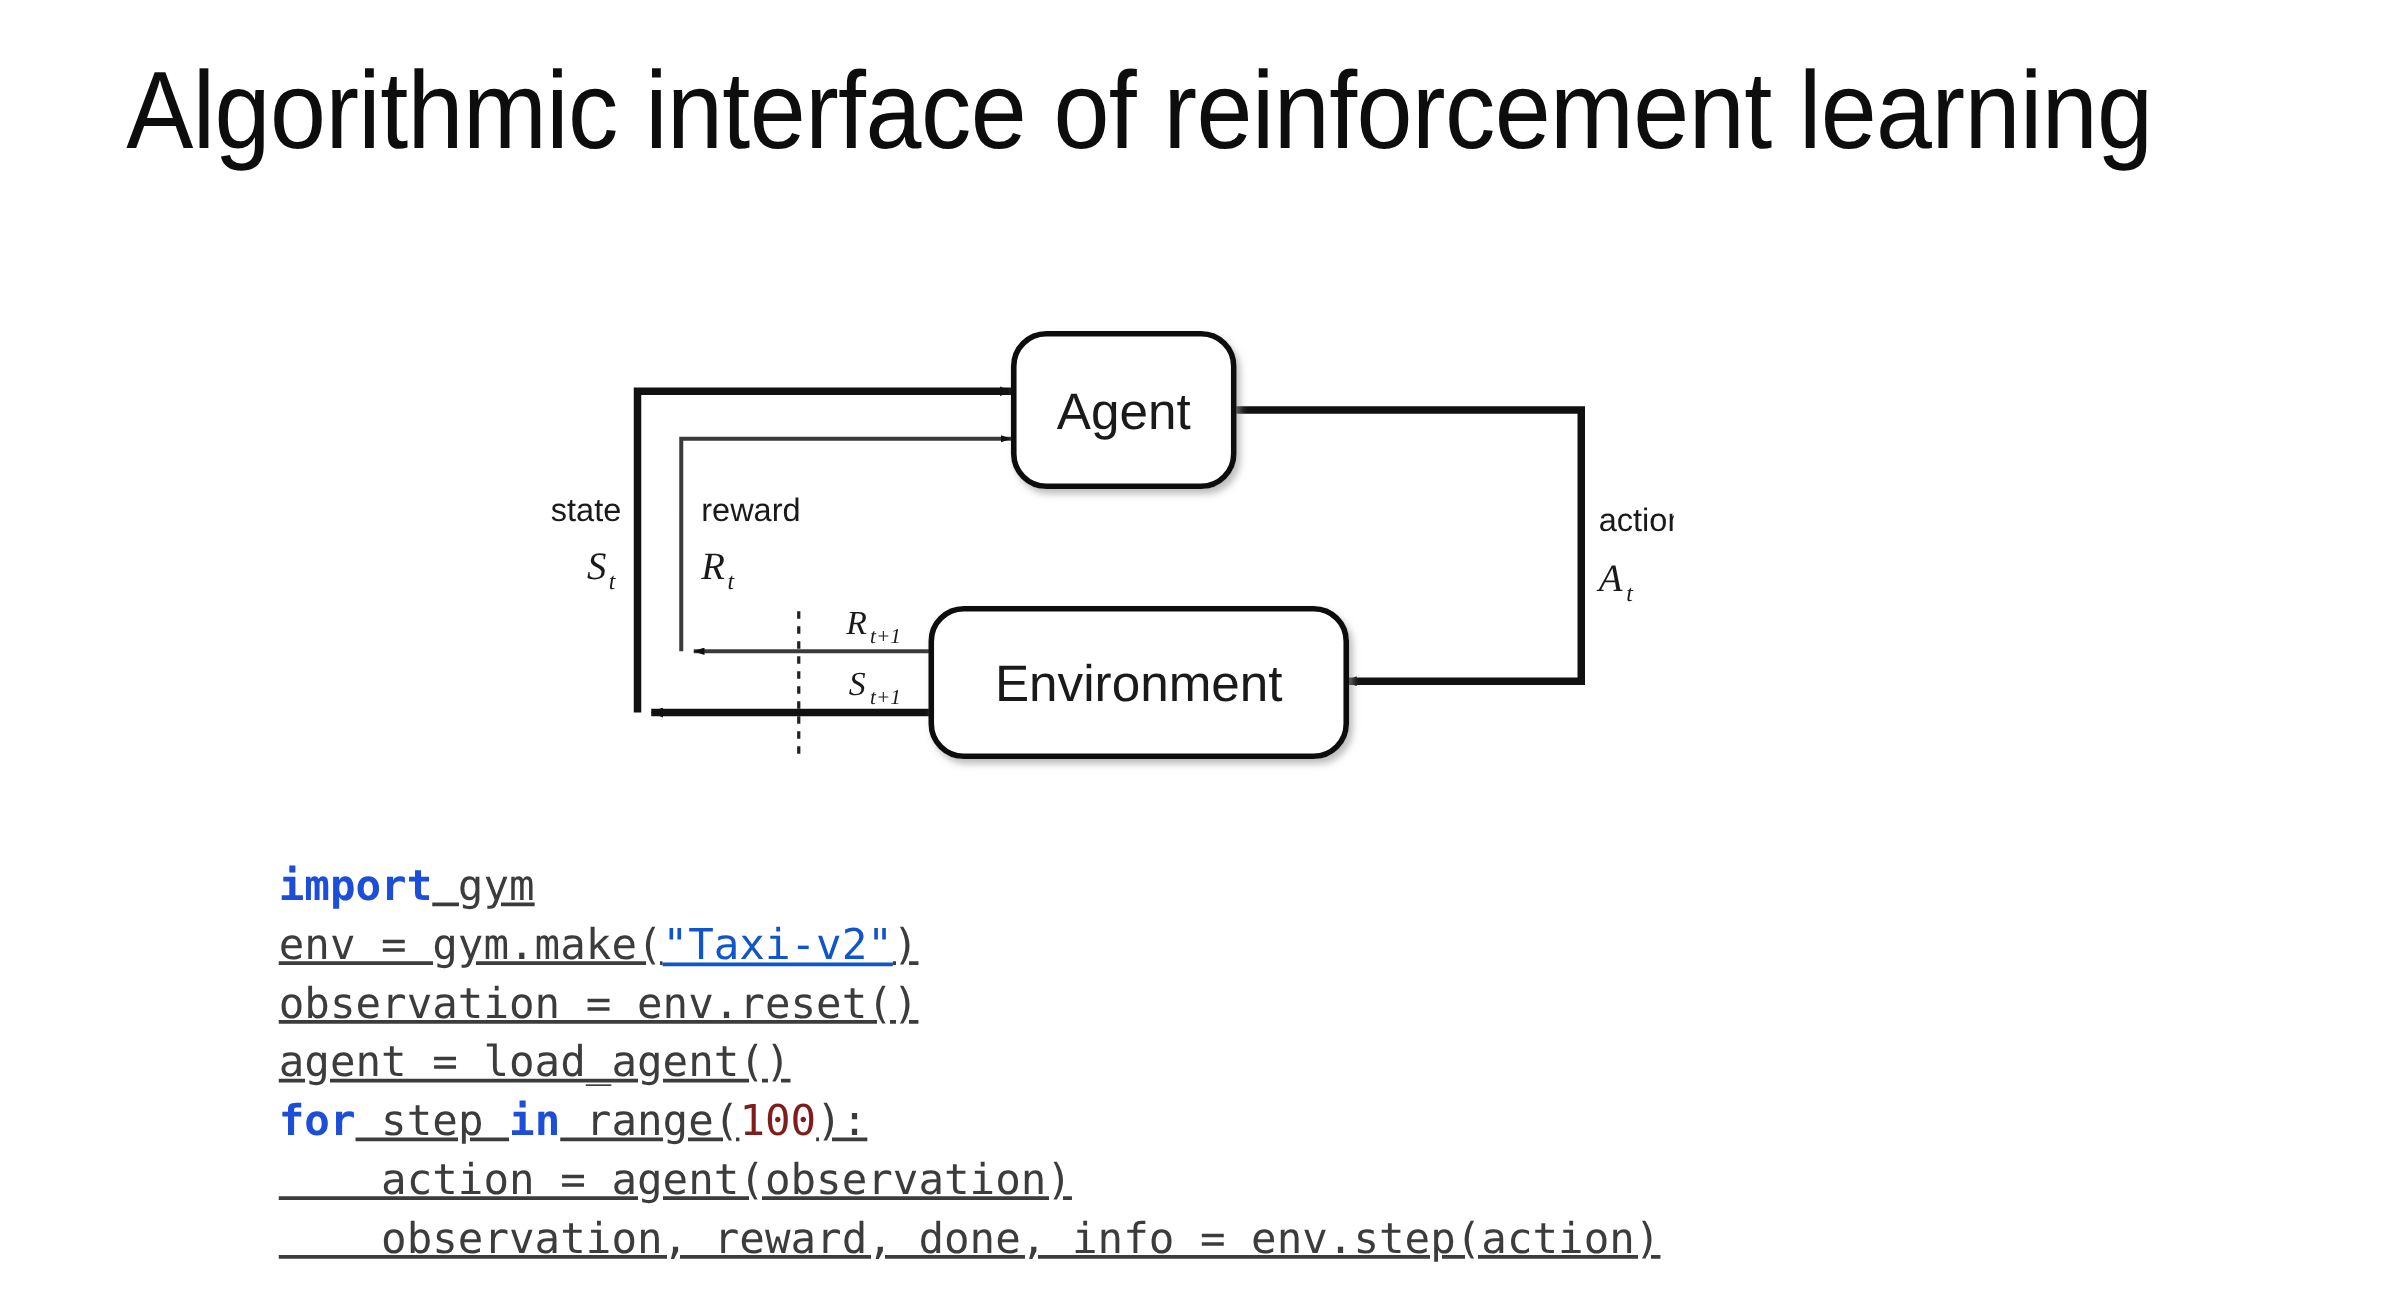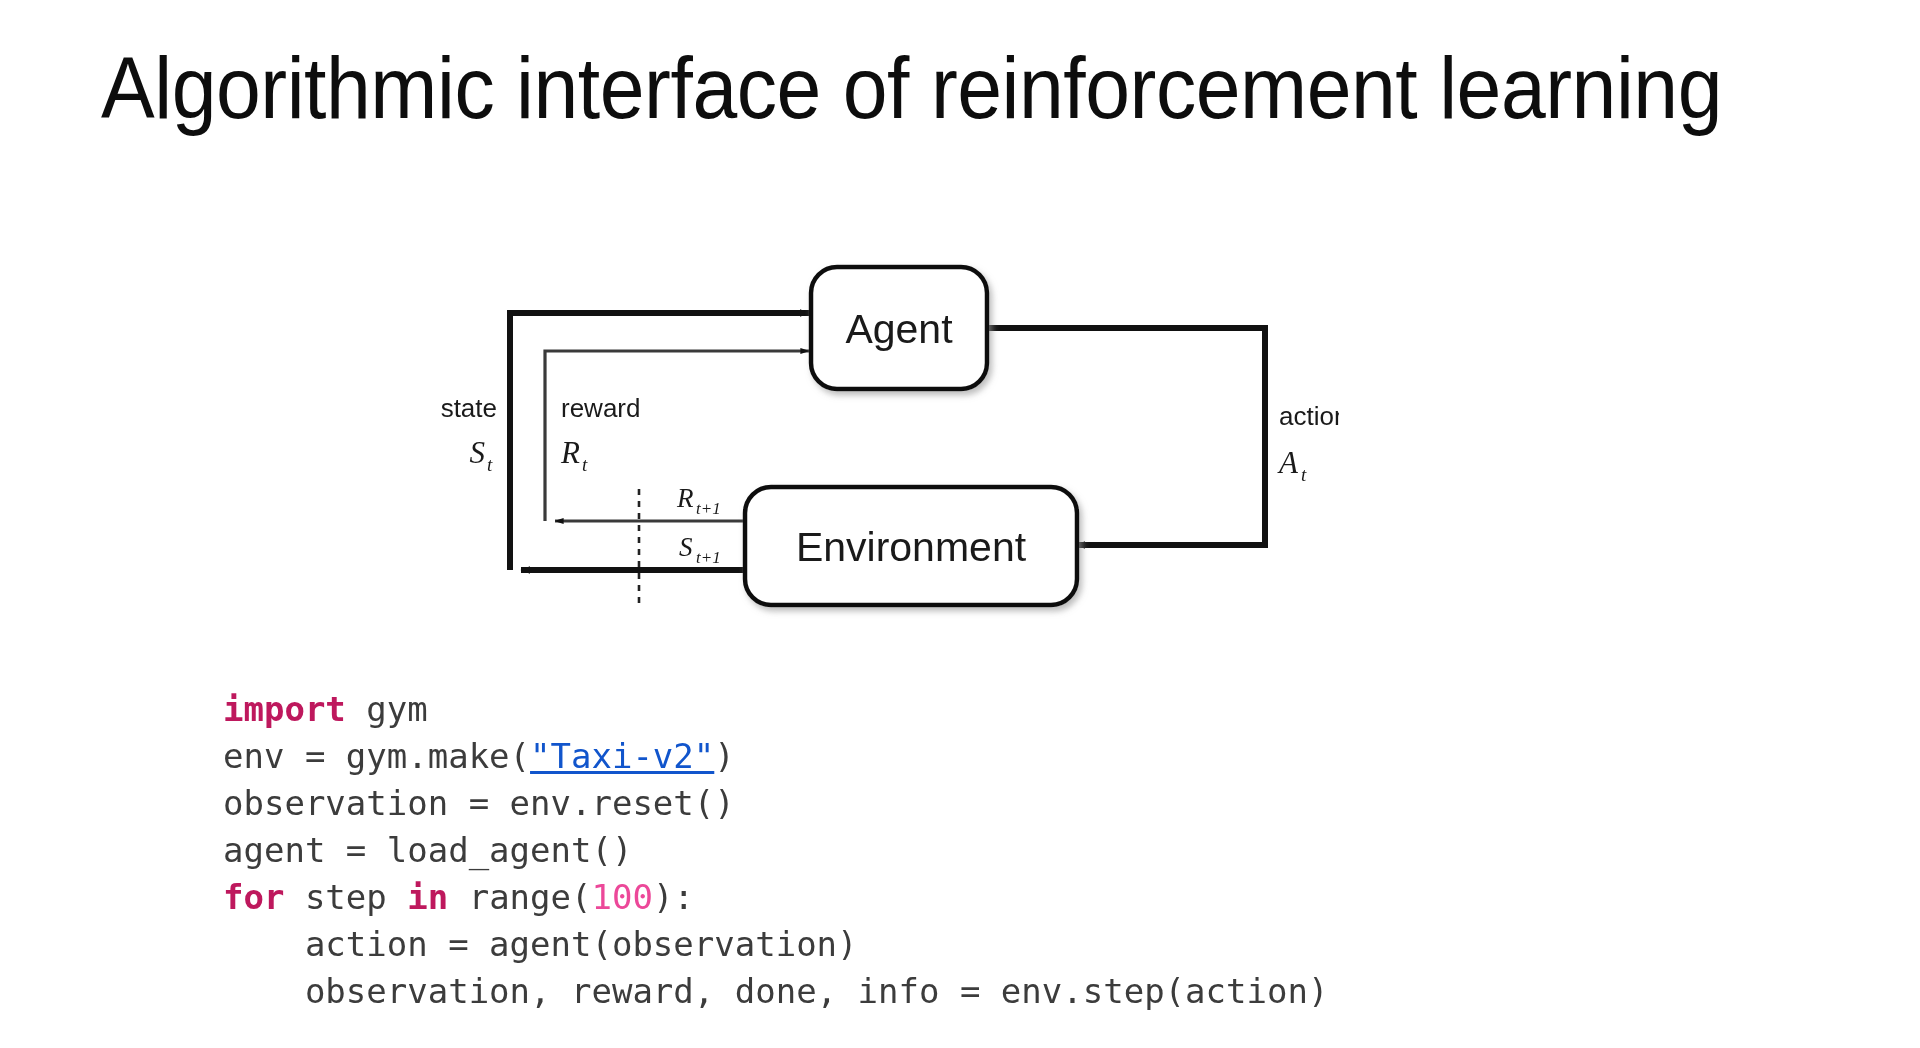--- a/index.html
+++ b/index.html
@@ -90,28 +90,28 @@
     left: 208px;
     top: 686px;
     font-family: "DejaVu Sans Mono", "Liberation Mono", monospace;
     font-size: 34px;
     line-height: 47px;
     color: #3c3c3c;
     white-space: pre;
     letter-spacing: 0px;
   }
   .code-line { display: block; height: 47px; }
-  .tok-kw { font-weight: bold; color: #be185d; }
-  .tok-num { color: #ec4899; }
+  .tok-kw { font-weight: bold; color: #1d4ed8; }
+  .tok-num { color: #7f1d1d; }
   .tok-link {
     color: #1155cc;
     text-decoration: underline;
     text-underline-offset: 3px;
   }
-  .tok-plain { color: #3c3c3c; }
+  .tok-plain { color: #3c3c3c; text-decoration: underline; }
 </style>
 </head>
 <body>
 
 <div class="slide">
 
   <div class="slide-title">Algorithmic interface of reinforcement learning</div>
 
   <div class="diagram">
     <svg width="960" height="400" viewBox="0 0 960 400" xmlns="http://www.w3.org/2000/svg">

